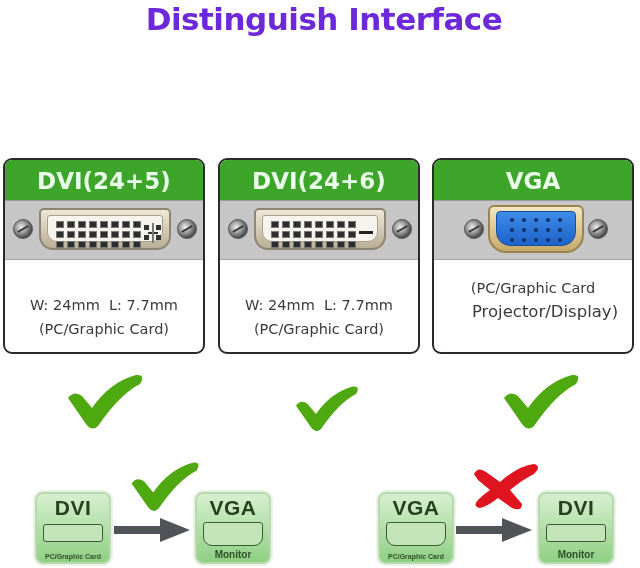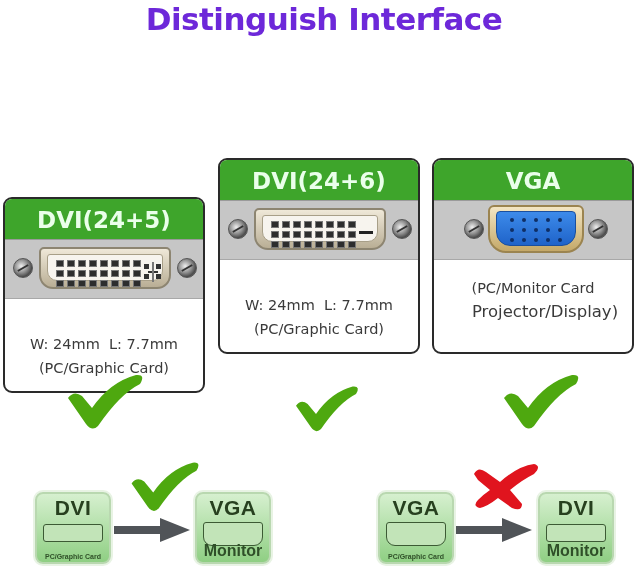--- a/index.html
+++ b/index.html
@@ -21,30 +21,30 @@
   .cross-pins i { position:absolute; width:5px; height:5px; background:#333; }
   .vga-shell { position:absolute; left:54px; top:4px; width:96px; height:48px; background:linear-gradient(#f3e6c4,#c4a868); border:2px solid #9b8450; border-radius:6px 6px 18px 18px; box-sizing:border-box; }
   .vga-inner { position:absolute; left:6px; right:6px; top:4px; bottom:5px; background:linear-gradient(#3d8bea,#1f63c9); border:1px solid #1a4f9e; border-radius:4px 4px 14px 14px; }
   .vga-row { position:absolute; left:0; right:0; display:flex; justify-content:center; gap:8px; }
   .vga-row i { width:4px; height:4px; border-radius:50%; background:#0f2f66; display:block; }
   .check { position:absolute; }
   .mini { position:absolute; width:76px; height:72px; border:2px solid #b9d8b0; border-radius:8px; background:linear-gradient(#d6f0cf,#8fcf83); box-shadow:0 0 0 2px #e8f3e4; box-sizing:border-box; text-align:center; }
   .mini-label { font-family:"Liberation Sans", sans-serif; font-weight:bold; font-size:21px; color:#27401f; line-height:24px; margin-top:2px; letter-spacing:0.5px; }
   .mini-sub { position:absolute; left:0; right:0; bottom:2px; font-family:"Liberation Sans", sans-serif; font-weight:bold; color:#2f4f28; }
   .mini-sub.small { font-size:7px; }
-  .mini-sub.med { font-size:16px; }
+  .mini-sub.med { font-size:10px; }
   .mini-port { position:absolute; left:6px; right:6px; top:28px; height:22px; border:1px solid #3c5a34; border-radius:3px; background:#c2e4b8; }
   .arrow { position:absolute; }
 </style>
 </head>
 <body>
 
 <div class="title">Distinguish Interface</div>
 
-<div class="card" style="left:3px;margin-top:39px;">
+<div class="card" style="left:3px;">
   <div class="card-header">DVI(24+5)</div>
   <div class="card-port">
     <span class="screw" style="left:8px;"></span>
     <div class="dvi-shell" style="left:34px; width:132px;">
       <div class="dvi-inner">
         <div class="pins">
           <i></i>
             <i></i>
             <i></i>
             <i></i>
@@ -155,21 +155,21 @@
             <i></i>
             <i></i>
             <i></i>
             <i></i>
           </div>
       </div>
     </div>
     <span class="screw" style="left:154px;"></span>
   </div>
   <div class="card-body" style="padding-top:17px; line-height:23px;">
-    <div>(PC/Monitor Card</div>
+    <div>(PC/Graphic Card</div>
     <div class="big">Projector/Display)</div>
   </div>
 </div>
 
 <svg class="check" style="left:62px; top:372px;" width="84" height="60" viewBox="0 0 84 60">
   <path d="M6 26 Q12 18 20 24 L30 36 Q48 10 74 3 Q84 2 78 12 Q58 22 36 54 Q30 60 24 52 Z" fill="#4ea80f"></path>
 </svg>
 <svg class="check" style="left:290px; top:384px;" width="72" height="50" viewBox="0 0 84 60">
   <path d="M6 26 Q12 18 20 24 L30 36 Q48 10 74 3 Q84 2 78 12 Q58 22 36 54 Q30 60 24 52 Z" fill="#4ea80f"></path>
 </svg>

